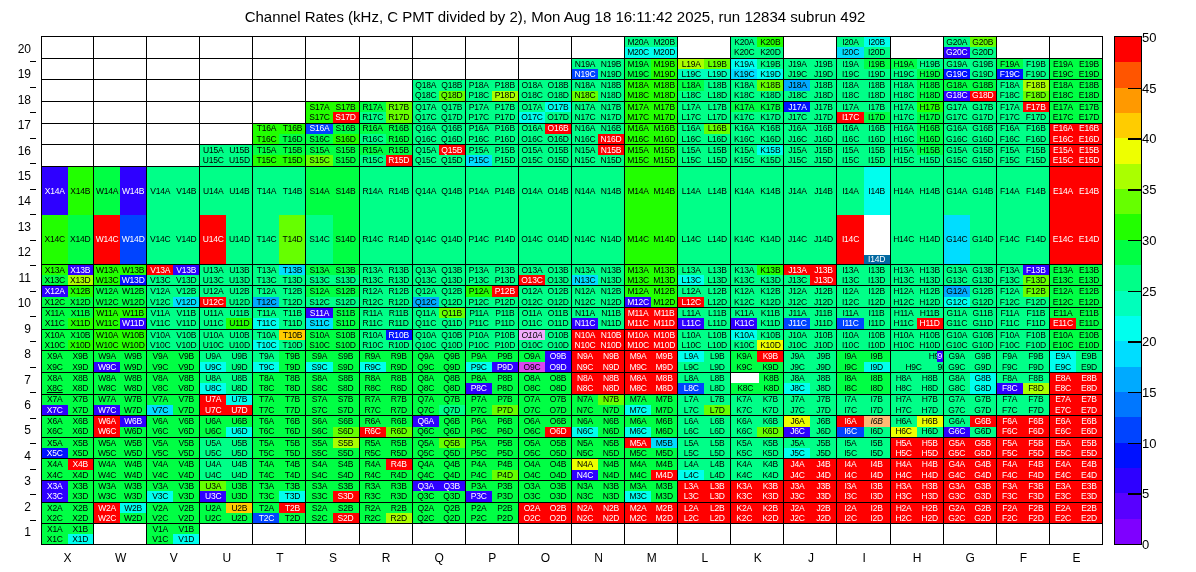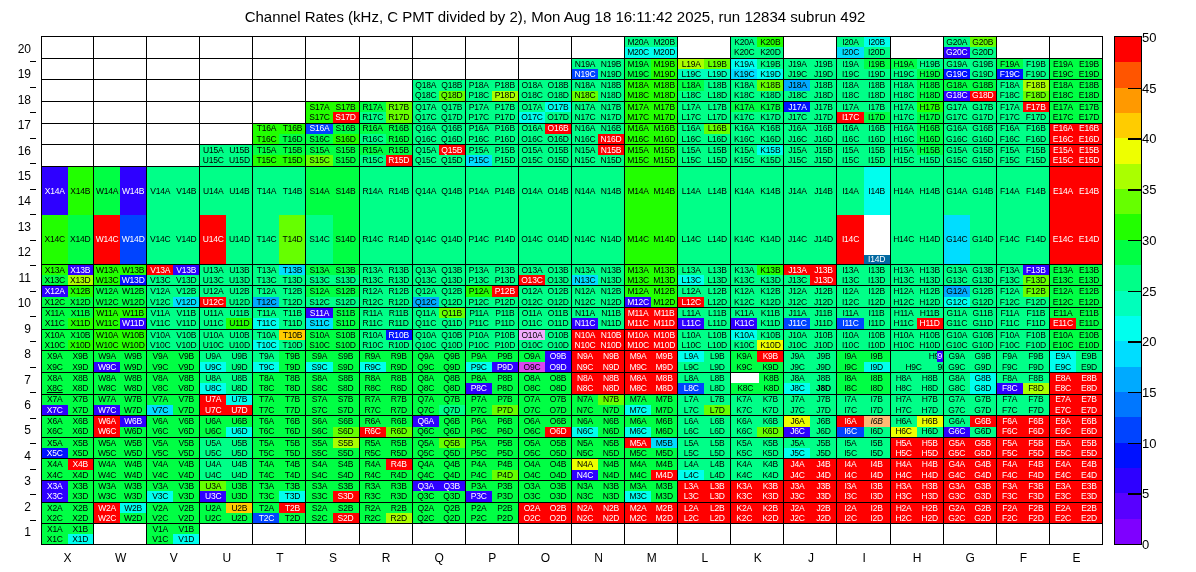--- a/index.html
+++ b/index.html
@@ -1093,21 +1093,21 @@
         <div class="sub" style="background: rgb(0, 255, 136); color: rgb(0, 0, 0);">Q10C</div>
         <div class="sub" style="background: rgb(0, 255, 136); color: rgb(0, 0, 0);">Q10D</div>
       </div>
       <div class="cell">
         <div class="sub" style="background: rgb(0, 255, 136); color: rgb(0, 0, 0);">P10A</div>
         <div class="sub" style="background: rgb(0, 255, 136); color: rgb(0, 0, 0);">P10B</div>
         <div class="sub" style="background: rgb(0, 255, 136); color: rgb(0, 0, 0);">P10C</div>
         <div class="sub" style="background: rgb(0, 255, 136); color: rgb(0, 0, 0);">P10D</div>
       </div>
       <div class="cell">
-        <div class="sub" style="background: #f0abfc; color: rgb(0, 0, 0);">O10A</div>
+        <div class="sub" style="background: #f0abfc; color: rgb(0, 0, 0); font-style: italic;">O10A</div>
         <div class="sub" style="background: rgb(0, 255, 136); color: rgb(0, 0, 0);">O10B</div>
         <div class="sub" style="background: rgb(0, 255, 136); color: rgb(0, 0, 0);">O10C</div>
         <div class="sub" style="background: rgb(0, 255, 136); color: rgb(0, 0, 0);">O10D</div>
       </div>
       <div class="cell">
         <div class="sub" style="background: rgb(255, 0, 0); color: rgb(255, 255, 255);">N10A</div>
         <div class="sub" style="background: rgb(255, 0, 0); color: rgb(255, 255, 255);">N10B</div>
         <div class="sub" style="background: rgb(255, 0, 0); color: rgb(255, 255, 255);">N10C</div>
         <div class="sub" style="background: rgb(255, 0, 0); color: rgb(255, 255, 255);">N10D</div>
       </div>
@@ -1366,21 +1366,21 @@
       <div class="cell">
         <div class="sub" style="background: rgb(0, 255, 68); color: rgb(0, 0, 0); margin-left: 28px;">K8A</div>
         <div class="sub" style="background: rgb(0, 255, 68); color: rgb(0, 0, 0);">K8B</div>
         <div class="sub" style="background: rgb(0, 255, 68); color: rgb(0, 0, 0);">K8C</div>
         <div class="sub" style="background: rgb(0, 255, 68); color: rgb(0, 0, 0);">K8D</div>
       </div>
       <div class="cell">
         <div class="sub" style="background: rgb(0, 255, 136); color: rgb(0, 0, 0);">J8A</div>
         <div class="sub" style="background: rgb(0, 255, 136); color: rgb(0, 0, 0);">J8B</div>
         <div class="sub" style="background: rgb(0, 255, 238); color: rgb(0, 0, 0);">J8C</div>
-        <div class="sub" style="background: rgb(0, 255, 136); color: rgb(0, 0, 0); font-weight: bold;">J8D</div>
+        <div class="sub" style="background: rgb(0, 255, 136); color: rgb(0, 0, 0);">J8D</div>
       </div>
       <div class="cell">
         <div class="sub" style="background: rgb(0, 255, 68); color: rgb(0, 0, 0);">I8A</div>
         <div class="sub" style="background: rgb(0, 255, 68); color: rgb(0, 0, 0);">I8B</div>
         <div class="sub" style="background: rgb(0, 255, 68); color: rgb(0, 0, 0);">I8C</div>
         <div class="sub" style="background: rgb(0, 255, 68); color: rgb(0, 0, 0);">I8D</div>
       </div>
       <div class="cell">
         <div class="sub" style="background: rgb(0, 255, 136); color: rgb(0, 0, 0);">H8A</div>
         <div class="sub" style="background: rgb(0, 255, 136); color: rgb(0, 0, 0);">H8B</div>

